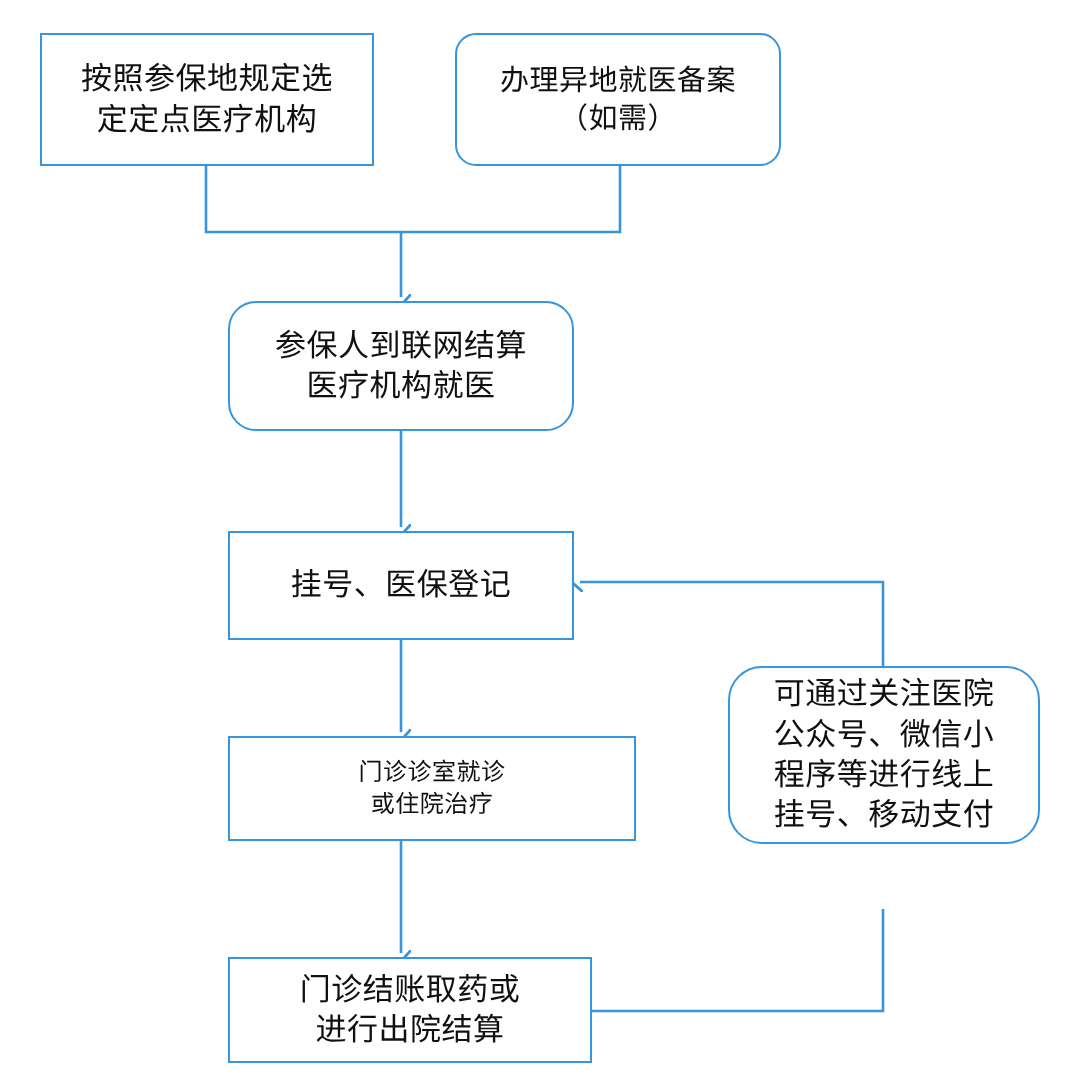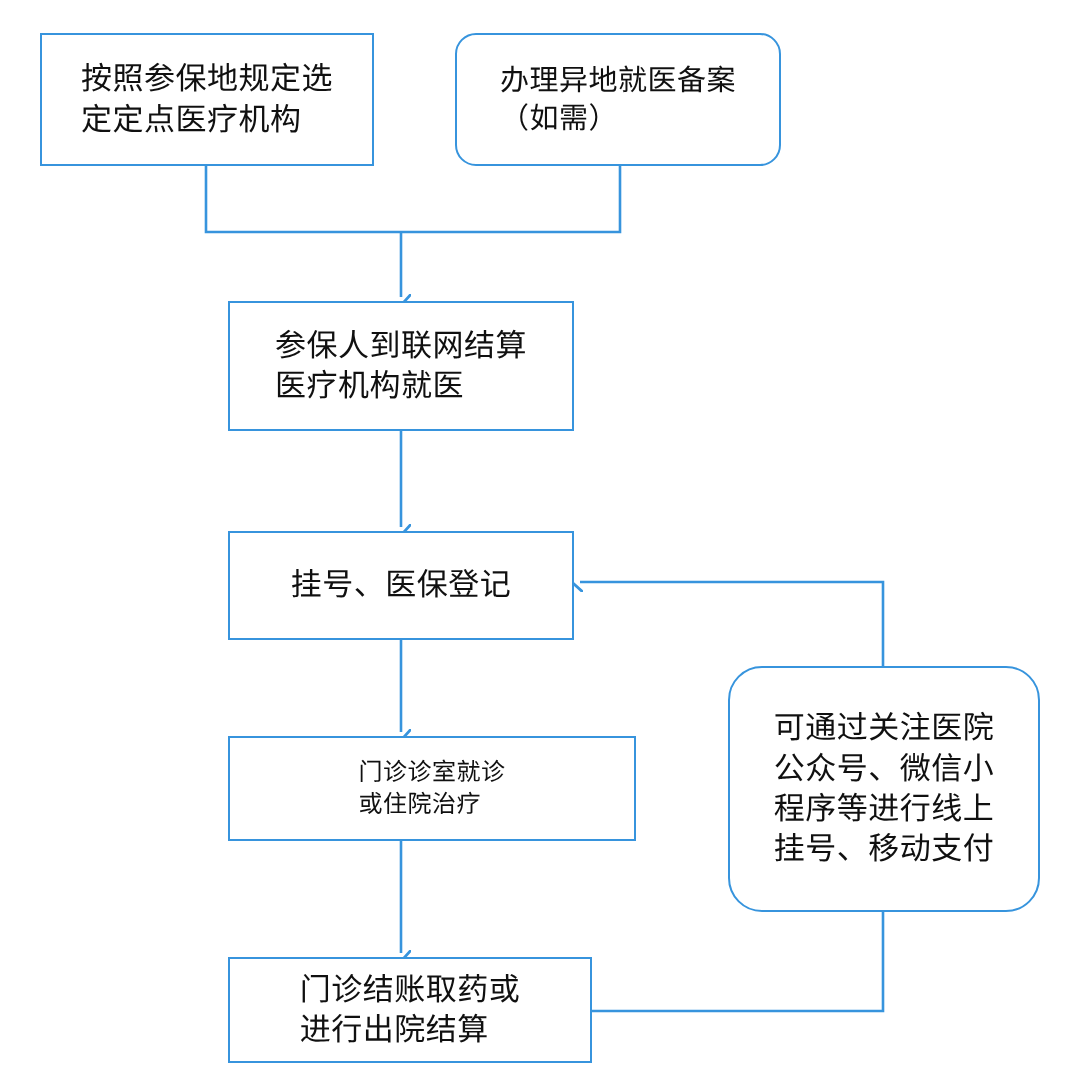--- a/index.html
+++ b/index.html
@@ -27,42 +27,43 @@
     pointer-events: none;
   }
   .node {
     position: absolute;
     box-sizing: border-box;
     border: 2px solid #3794dd;
     background: #ffffff;
     display: flex;
     align-items: center;
     justify-content: center;
+    text-align: center;
     color: #101010;
     line-height: 1.30;
     letter-spacing: 0.5px;
     white-space: pre-line;
     font-family: "Liberation Serif", "DejaVu Serif", serif;
   }
   .node.rounded {
     border-radius: 34px;
   }
   .node-text {
     display: block;
     white-space: pre-line;
   }
 
   
   #node-designate-institution { left: 40px;  top: 33px;  width: 334px; height: 133px; font-size: 31px; }
   #node-remote-filing        { left: 455px; top: 33px;  width: 326px; height: 133px; font-size: 29px; border-radius: 21px; }
-  #node-visit-institution    { left: 228px; top: 301px; width: 346px; height: 130px; font-size: 31px; }
+  #node-visit-institution    { left: 228px; top: 301px; width: 346px; height: 130px; font-size: 31px; border-radius: 28px; }
   #node-register-insurance   { left: 228px; top: 531px; width: 346px; height: 109px; font-size: 31px; }
   #node-outpatient-treatment { left: 228px; top: 736px; width: 408px; height: 105px; font-size: 24px; }
   #node-settlement           { left: 228px; top: 957px; width: 364px; height: 106px; font-size: 31px; }
-  #node-online-services      { left: 728px; top: 666px; width: 312px; height: 246px; font-size: 31px; padding: 0 14px; }
+  #node-online-services      { left: 728px; top: 666px; width: 312px; height: 178px; font-size: 31px; padding: 0 14px; }
 </style>
 </head>
 <body>
 
 <div id="flowchart-canvas">
 
   <svg id="connector-layer" viewBox="0 0 1080 1083" width="1080" height="1083" xmlns="http://www.w3.org/2000/svg">
     <defs>
       <marker id="arrowhead-down" markerWidth="12" markerHeight="12" refX="1.2" refY="4" orient="auto" markerUnits="strokeWidth">
         <path d="M 0.4 0.4 L 4.6 4.2 L 8.8 0.4" fill="none" stroke="#3794dd" stroke-width="1.1" stroke-linecap="round" stroke-linejoin="round"></path>

